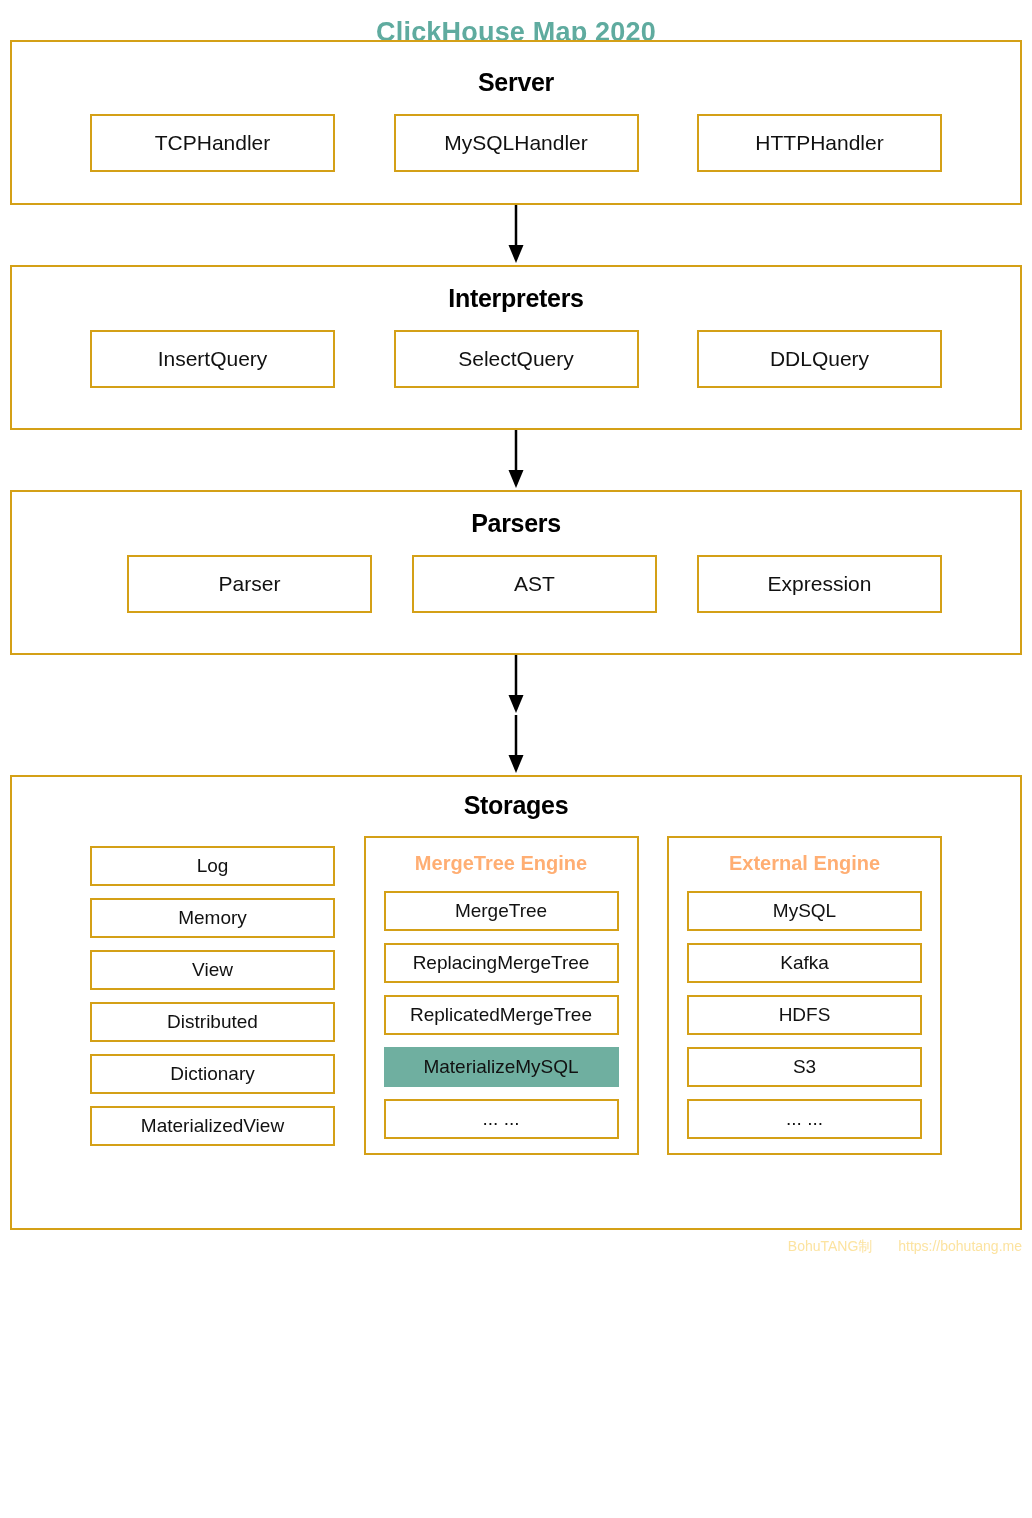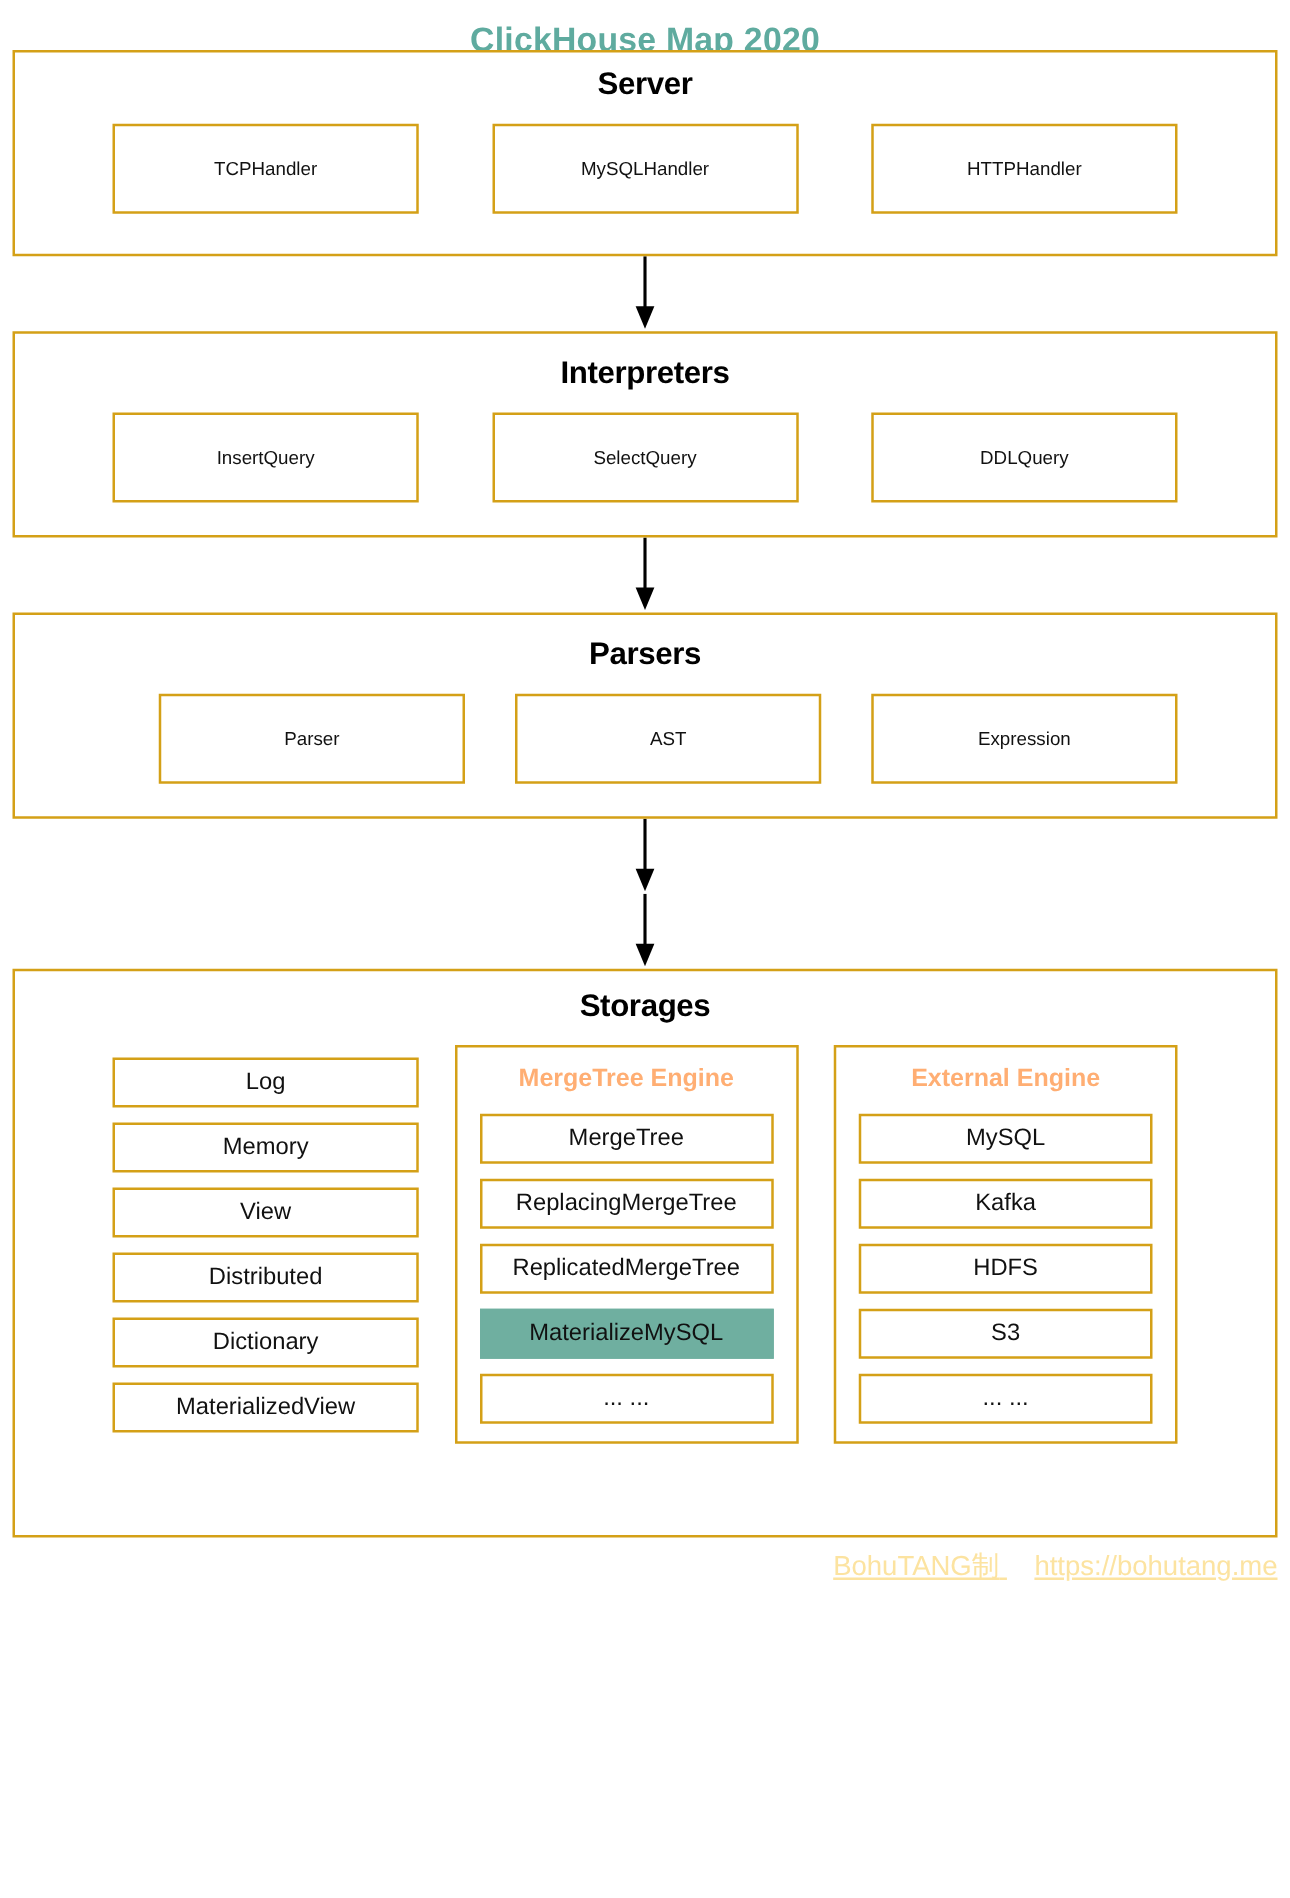--- a/index.html
+++ b/index.html
@@ -55,23 +55,23 @@
     padding: 0 78px;
     box-sizing: border-box;
   }
   .cell {
     border: 2px solid #D4A017;
     background: #ffffff;
     box-sizing: border-box;
     display: flex;
     align-items: center;
     justify-content: center;
-    font-size: 15px;
+    font-size: 21px;
     color: #111111;
-    height: 72px;
+    height: 58px;
     width: 245px;
   }
 
   
   .arrow {
     height: 60px;
     position: relative;
   }
   .arrow svg {
     position: absolute;
@@ -126,34 +126,33 @@
     border-color: #6FAFA0;
   }
 
   
   .footer {
     width: 1012px;
     margin: 0 auto;
     text-align: right;
     padding-top: 8px;
     color: #FCE3A0;
-    font-size: 22px;
-    text-decoration: underline;
+    font-size: 14px;
   }
   .footer span { margin-left: 22px; }
 </style>
 </head>
 <body>
 
 <div class="title">ClickHouse Map 2020</div>
 
 <div class="stack">
 
   <div class="section" style="height:165px;">
-    <div class="section-title" style="padding-top:11px;">Server</div>
+    <div class="section-title" style="padding-top:26px;">Server</div>
     <div class="row" style="margin-top:17px;">
       <div class="cell">TCPHandler</div>
       <div class="cell">MySQLHandler</div>
       <div class="cell">HTTPHandler</div>
     </div>
   </div>
 
   <div class="arrow">
     <svg width="20" height="60" viewBox="0 0 20 60" aria-hidden="true">
       <line x1="10" y1="0" x2="10" y2="44" stroke="#000000" stroke-width="2.5"></line>

